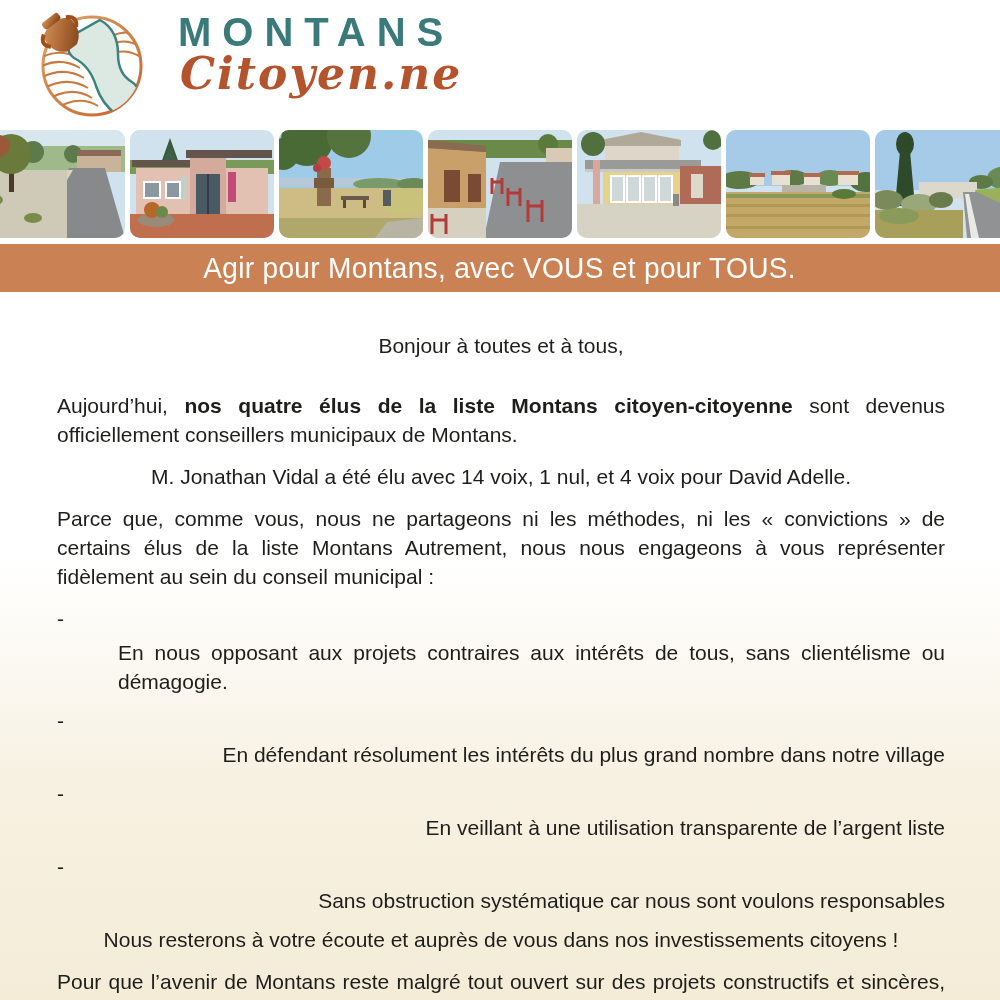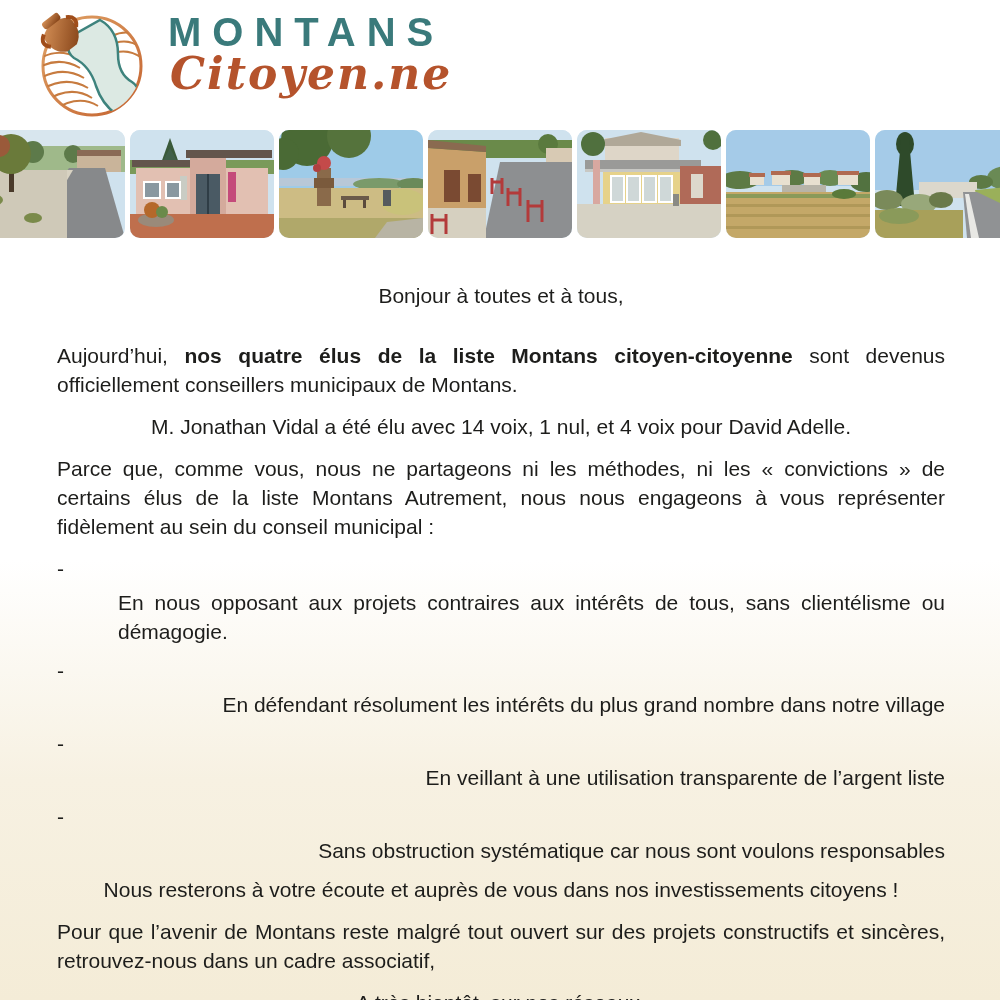--- a/index.html
+++ b/index.html
@@ -14,21 +14,21 @@
   body{
     width:1000px;height:1000px;overflow:hidden;
     font-family:"Liberation Sans",sans-serif;
     background:linear-gradient(180deg,#ffffff 0%,#ffffff 56%,#f7f1e2 78%,var(--cream) 100%);
   }
   .page{width:1000px;height:1000px;position:relative;}
 
   
   .header{position:relative;height:130px;}
   .logo{position:absolute;left:26px;top:2px;width:126px;height:120px;}
-  .brand{position:absolute;left:168px;top:12px;}
+  .brand{position:absolute;left:178px;top:12px;}
   .brand-name{
     font-size:40px;font-weight:bold;color:var(--teal);
     letter-spacing:11px;line-height:1;
   }
   .brand-sub{
     font-family:cursive,"DejaVu Serif",serif;
     font-style:italic;font-weight:bold;
     font-size:44px;color:var(--rust);line-height:1;margin:0 0 0 2px;
     letter-spacing:2px;
   }
@@ -276,20 +276,23 @@
         <ellipse cx="12" cy="70" rx="16" ry="10" fill="#7a8a5a"></ellipse>
           <ellipse cx="44" cy="74" rx="18" ry="10" fill="#98a87a"></ellipse>
           <ellipse cx="66" cy="70" rx="12" ry="8" fill="#6a7a4a"></ellipse>
         <rect y="80" width="88" height="28" fill="#a8a05a"></rect>
         <ellipse cx="24" cy="86" rx="20" ry="8" fill="#8a9a5a"></ellipse>
       </svg>
     </figure>
 
   </div>
 
+  <div class="banner">
+    <span>Agir pour Montans, avec VOUS et pour TOUS.</span>
+  </div>
 
   <main class="letter">
     <p class="greeting">Bonjour à toutes et à tous,</p>
 
     <p><span>Aujourd’hui, </span><strong>nos quatre élus de la liste Montans citoyen-citoyenne</strong><span> sont devenus officiellement conseillers municipaux de Montans.</span></p>
 
     <p class="noj">M. Jonathan Vidal a été élu avec 14 voix, 1 nul, et 4 voix pour David Adelle.</p>
 
 
     <p>Parce que, comme vous, nous ne partageons ni les méthodes, ni les « convictions » de certains élus de la liste Montans Autrement, nous nous engageons à vous représenter fidèlement au sein du conseil municipal :</p>

